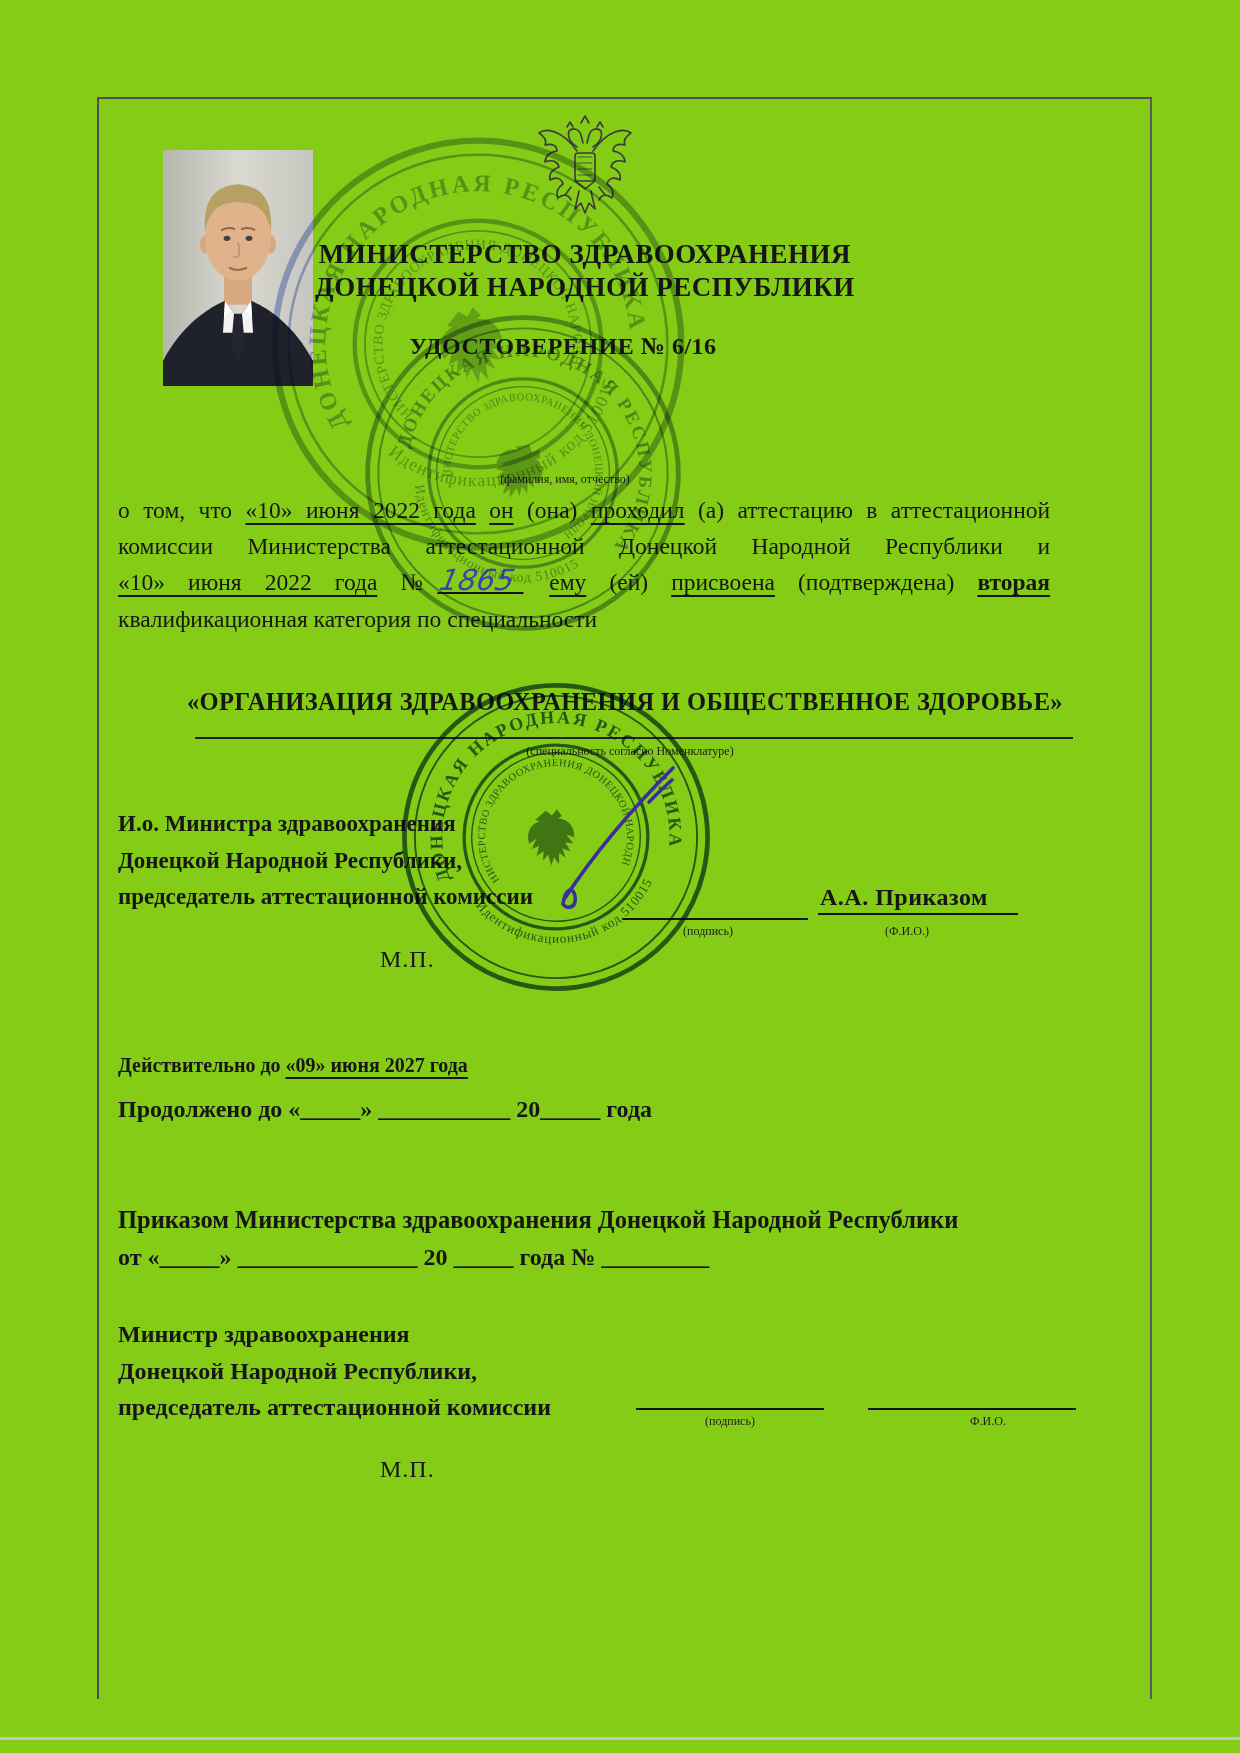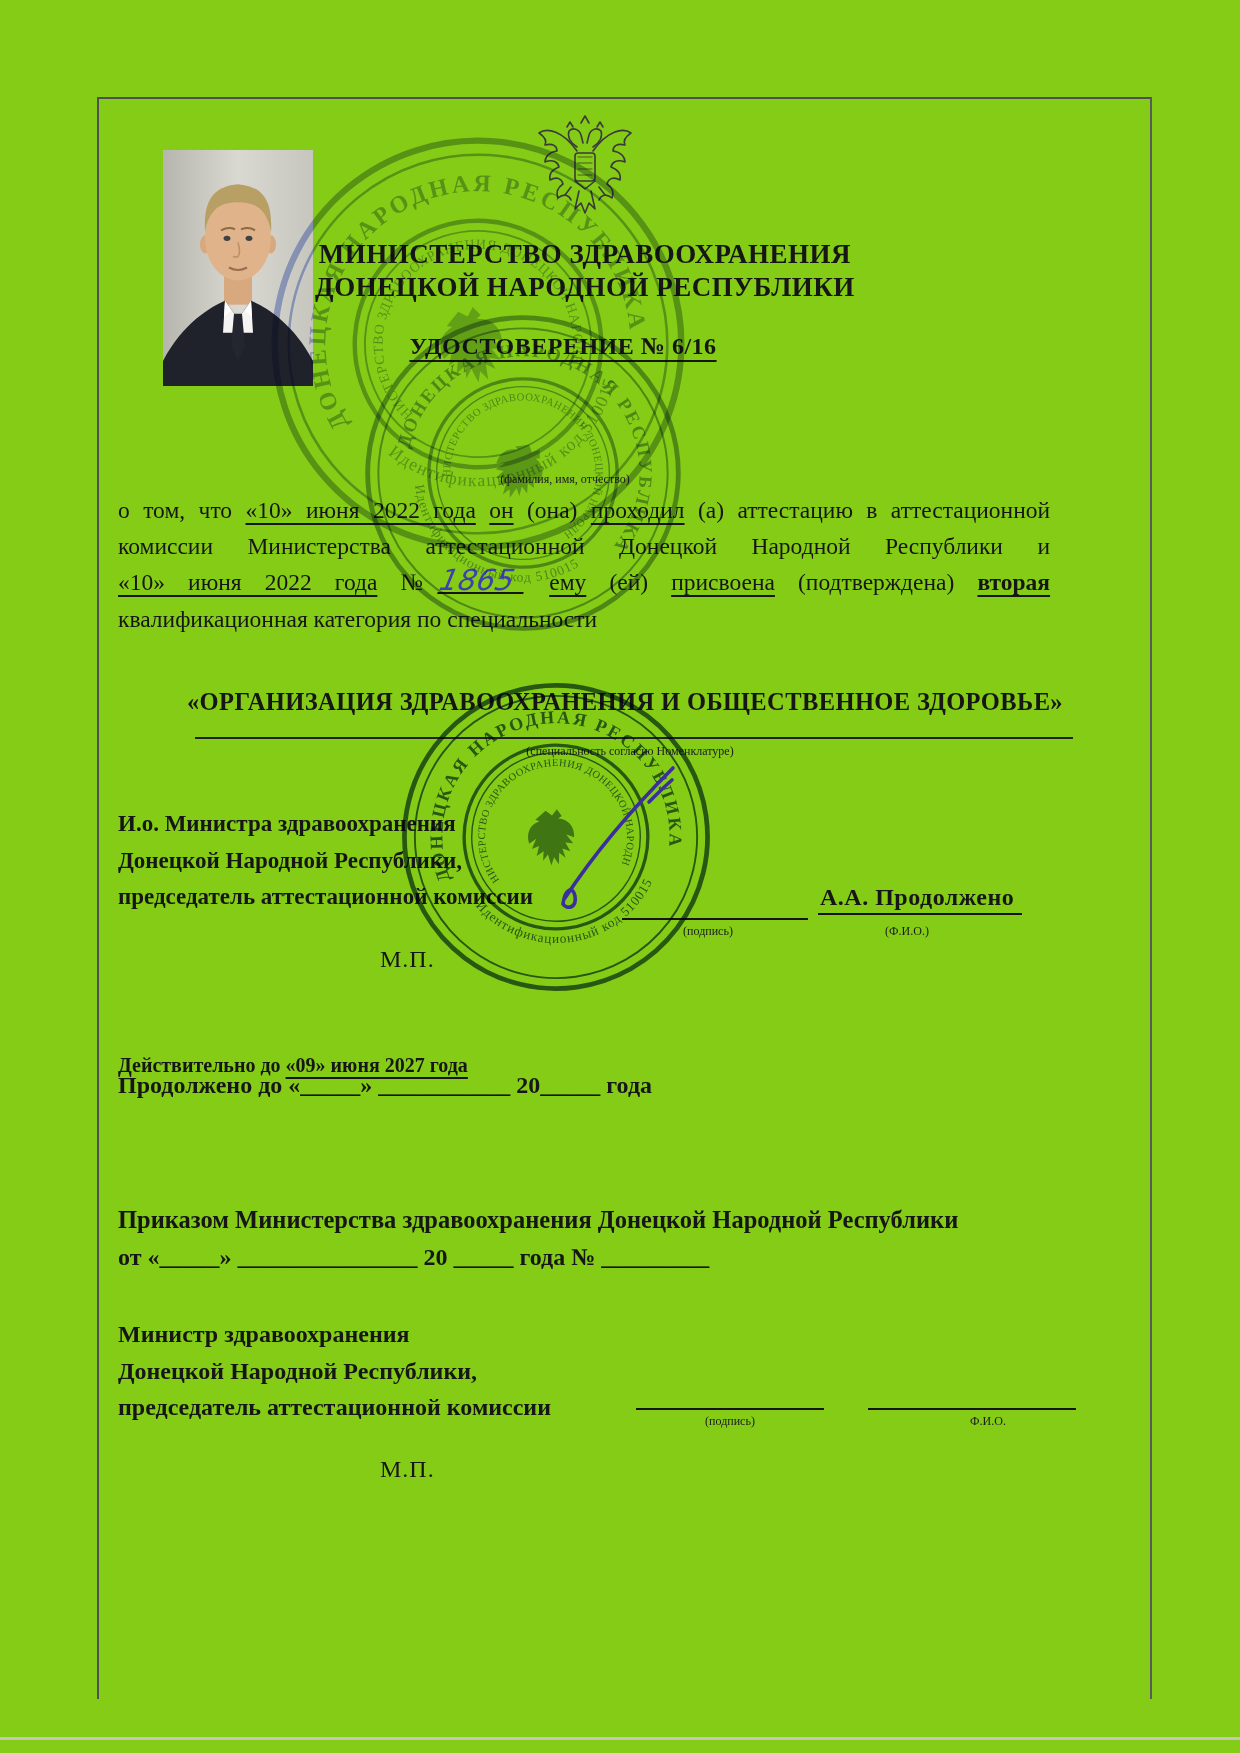--- a/index.html
+++ b/index.html
@@ -9,21 +9,21 @@
   }
   .frame{
     position:absolute;left:97px;top:97px;width:1051px;height:1600px;
     border-top:2px solid #4f4f4f;border-left:2px solid #4f4f4f;border-right:2px solid #5a5a5a;
   }
   .abs{position:absolute;}
   .center{text-align:center;}
   .b{font-weight:700;}
   .u{text-decoration:underline;text-decoration-thickness:2px;text-underline-offset:5px;}
   .title-line{font-size:27px;font-weight:700;letter-spacing:0.5px;line-height:33px;}
-  .doc-title{font-size:24px;font-weight:700;letter-spacing:0.5px;text-decoration:underline;text-decoration-thickness:2px;text-underline-offset:6px;}
+  .doc-title{font-size:24px;font-weight:700;letter-spacing:0.5px;text-decoration-thickness:2px;text-underline-offset:6px;}
   .small-note{font-size:12px;color:#1c1c1c;}
   .issued-row{display:flex;align-items:flex-end;width:932px;}
   .issued-label{font-size:24px;font-weight:700;white-space:nowrap;}
   .issued-fill{flex:1;border-bottom:2.5px solid #141414;margin-left:46px;padding-bottom:2px;}
   .issued-name{font-size:25px;font-weight:700;letter-spacing:1.2px;padding-left:10px;white-space:nowrap;}
   .para{width:932px;font-size:23.5px;line-height:36.2px;}
   .pline{text-align:justify;text-align-last:justify;white-space:nowrap;}
   .pline.last{text-align-last:left;}
   .hand{
     display:inline-block;min-width:86px;text-align:center;
@@ -136,21 +136,21 @@
   <div class="abs spec-rule" style="left:195px;top:737px;width:878px;z-index:2;"></div>
   <div class="abs center small-note" style="left:230px;top:744px;width:800px;z-index:2;">(специальность согласно Номенклатуре)</div>
 
   <div class="abs off-block" style="left:118px;top:806px;z-index:2;">
     <div>И.о. Министра здравоохранения</div>
     <div>Донецкой Народной Республики,</div>
     <div>председатель аттестационной комиссии</div>
   </div>
   <div class="abs sig-line" style="left:622px;top:890px;width:186px;height:28px;z-index:2;"></div>
   <div class="abs center small-note" style="left:608px;top:924px;width:200px;z-index:2;">(подпись)</div>
-  <div class="abs fio-name" style="left:818px;top:884px;min-width:190px;z-index:2;">А.А. Продолжено</div>
+  <div class="abs fio-name" style="left:818px;top:884px;min-width:190px;z-index:2;">А.А. Приказом</div>
   <div class="abs center small-note" style="left:822px;top:924px;width:170px;z-index:2;">(Ф.И.О.)</div>
   <div class="abs mp" style="left:380px;top:946px;z-index:2;">М.П.</div>
 
   <svg class="stamp" style="left:262px;top:128px;width:432px;height:432px;color:#2e53c9;opacity:0.42;transform:rotate(-18deg);z-index:3;" viewBox="0 0 340 340">
       <use href="#stamp-sym" width="340" height="340"></use>
     </svg>
   <svg class="stamp" style="left:358px;top:308px;width:330px;height:330px;color:#2e53c9;opacity:0.5;transform:rotate(26deg);z-index:3;" viewBox="0 0 340 340">
       <use href="#stamp-sym" width="340" height="340"></use>
     </svg>
   <svg class="stamp" style="left:395px;top:676px;width:322px;height:322px;color:#2e53c9;opacity:0.85;transform:rotate(-8deg);z-index:3;" viewBox="0 0 340 340">
@@ -159,21 +159,21 @@
 
   <svg class="abs" style="left:545px;top:758px;width:170px;height:170px;z-index:4;" viewBox="0 0 170 170">
     <g stroke="#3b2f9e" stroke-width="3.6" fill="none" stroke-linecap="round">
       <path d="M18 146 C22 152 32 150 30 138 C28 128 20 130 18 146 Z"></path>
       <path d="M20 140 C45 102 82 56 128 10"></path>
       <path d="M104 44 C112 36 120 28 127 22"></path>
     </g>
   </svg>
 
   <div class="abs bold-line" style="left:118px;top:1054px;font-size:20px;z-index:2;"><span>Действительно до</span> <span class="u">«09» июня 2027 года</span></div>
-  <div class="abs bold-line" style="left:118px;top:1072px;z-index:2;">Продолжено до «_____» ___________ 20_____ года</div>
+  <div class="abs bold-line" style="left:118px;top:1096px;z-index:2;">Продолжено до «_____» ___________ 20_____ года</div>
   <div class="abs bold-line" style="left:118px;top:1206px;font-size:24.5px;z-index:2;">Приказом Министерства здравоохранения Донецкой Народной Республики</div>
   <div class="abs bold-line" style="left:118px;top:1244px;z-index:2;">от «_____» _______________ 20 _____ года № _________</div>
 
   <div class="abs off-block" style="left:118px;top:1316px;font-size:24px;z-index:2;">
     <div>Министр здравоохранения</div>
     <div>Донецкой Народной Республики,</div>
     <div>председатель аттестационной комиссии</div>
   </div>
   <div class="abs sig-line" style="left:636px;top:1380px;width:188px;height:28px;z-index:2;"></div>
   <div class="abs center small-note" style="left:637px;top:1414px;width:186px;z-index:2;">(подпись)</div>

